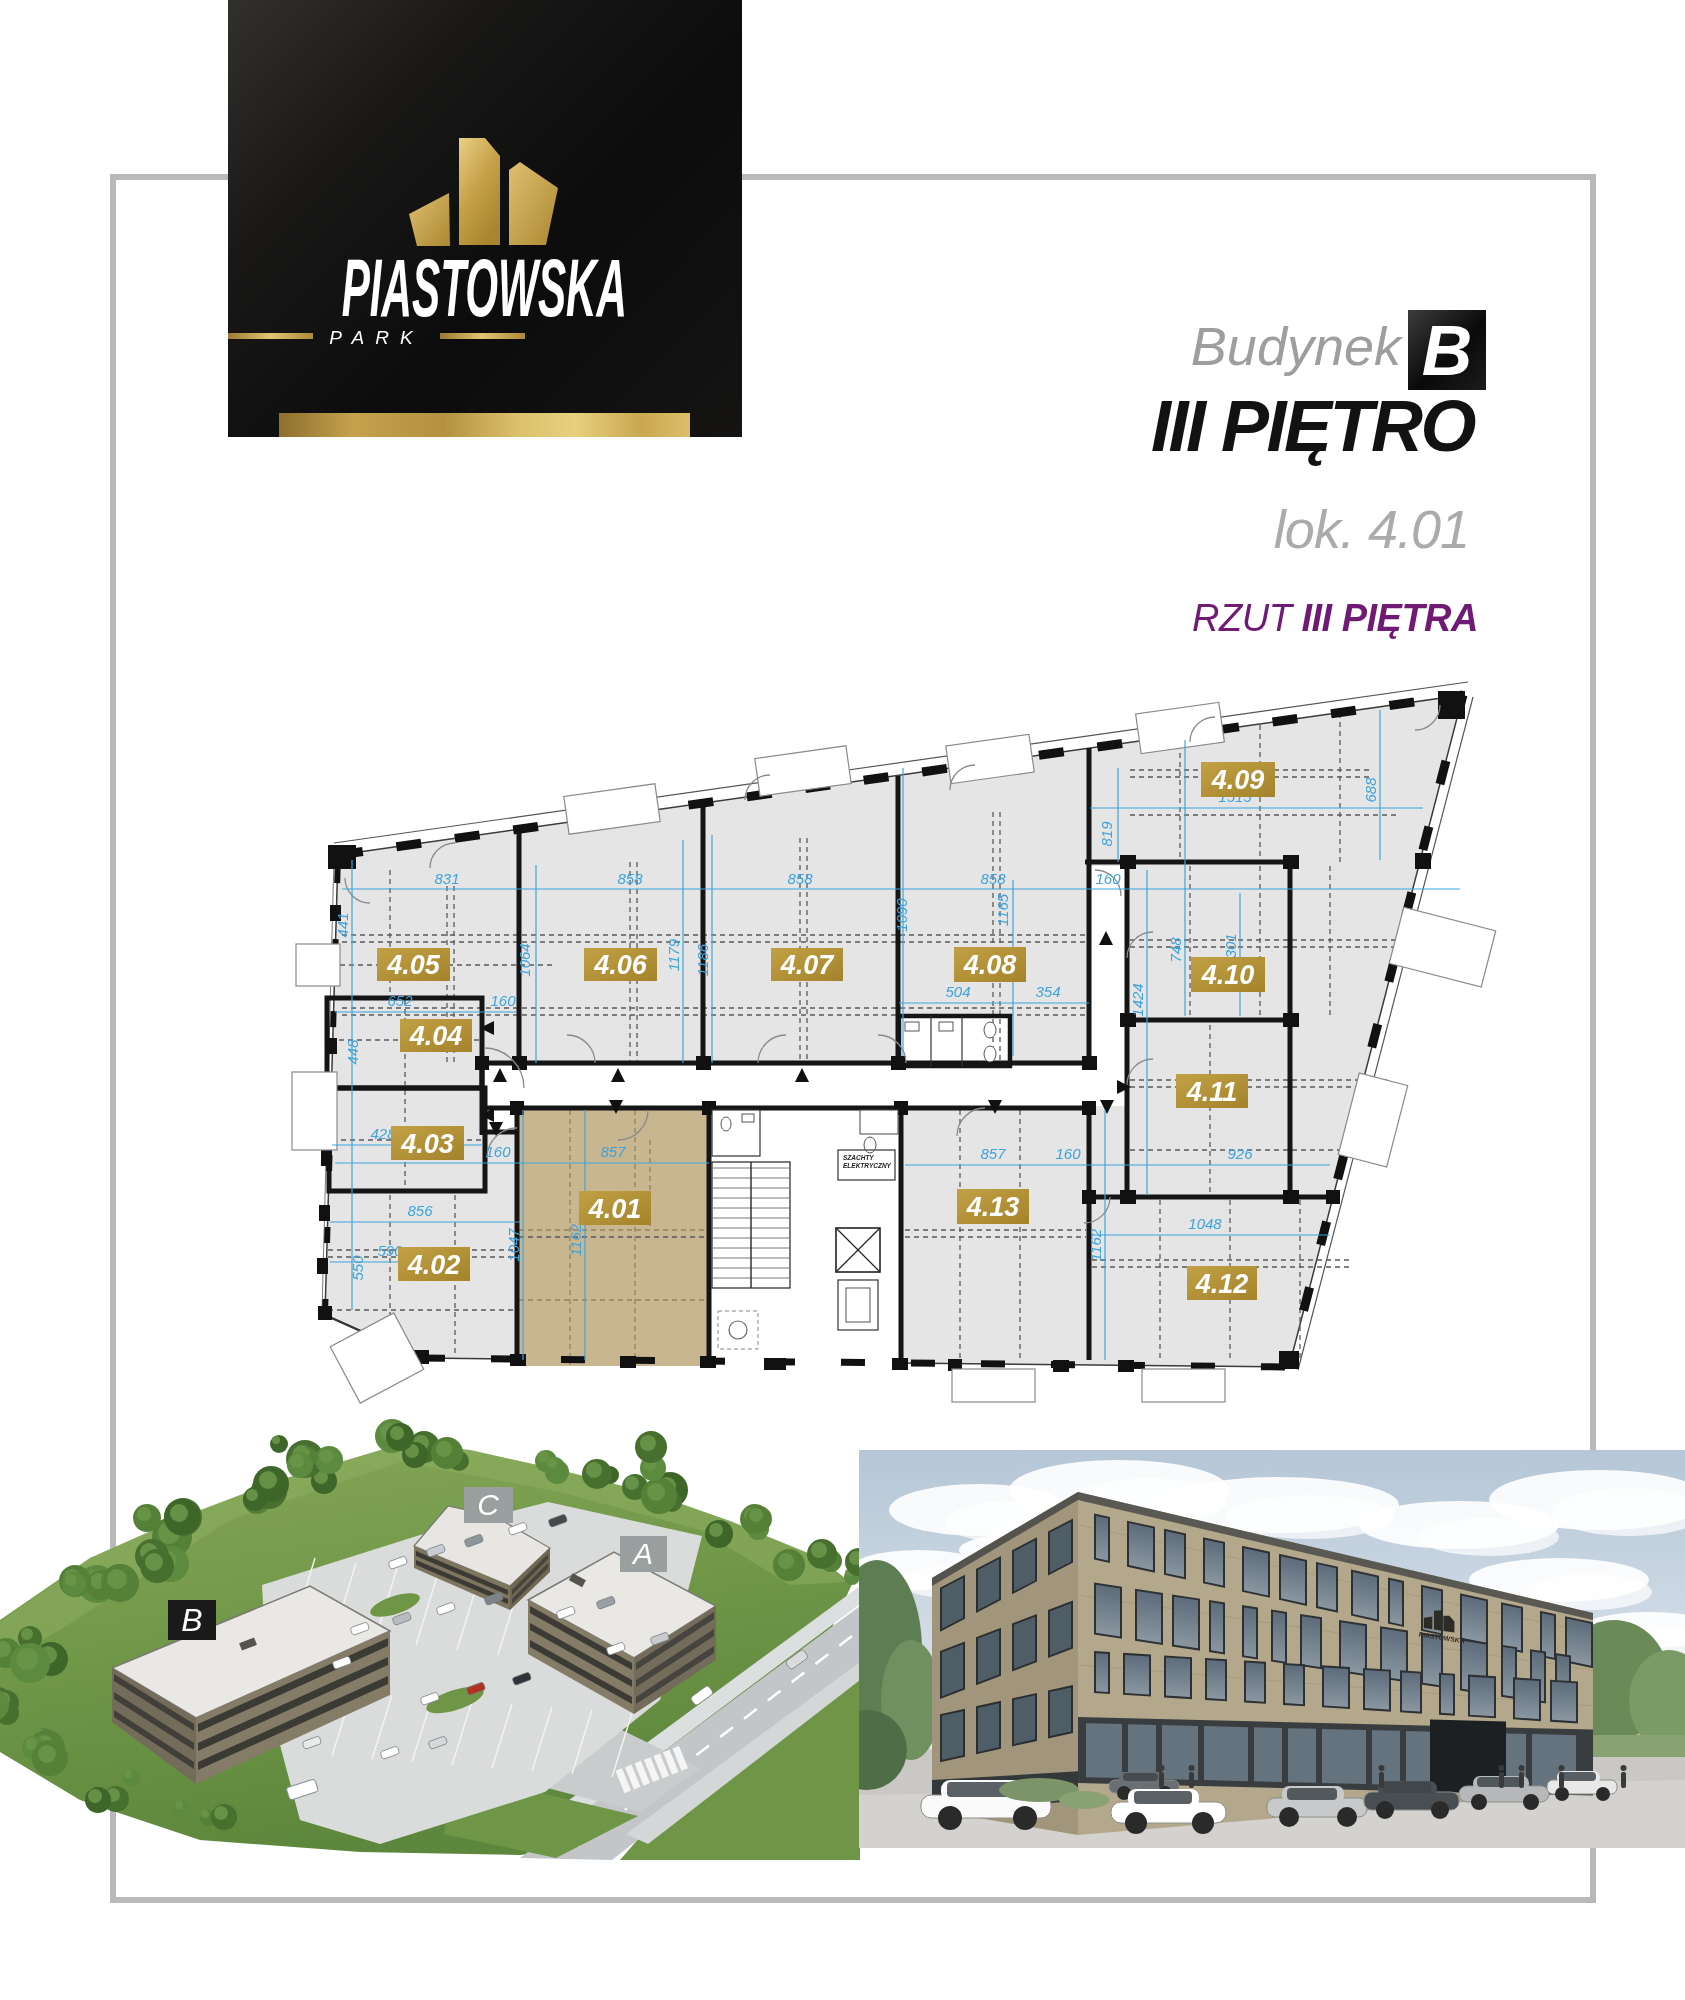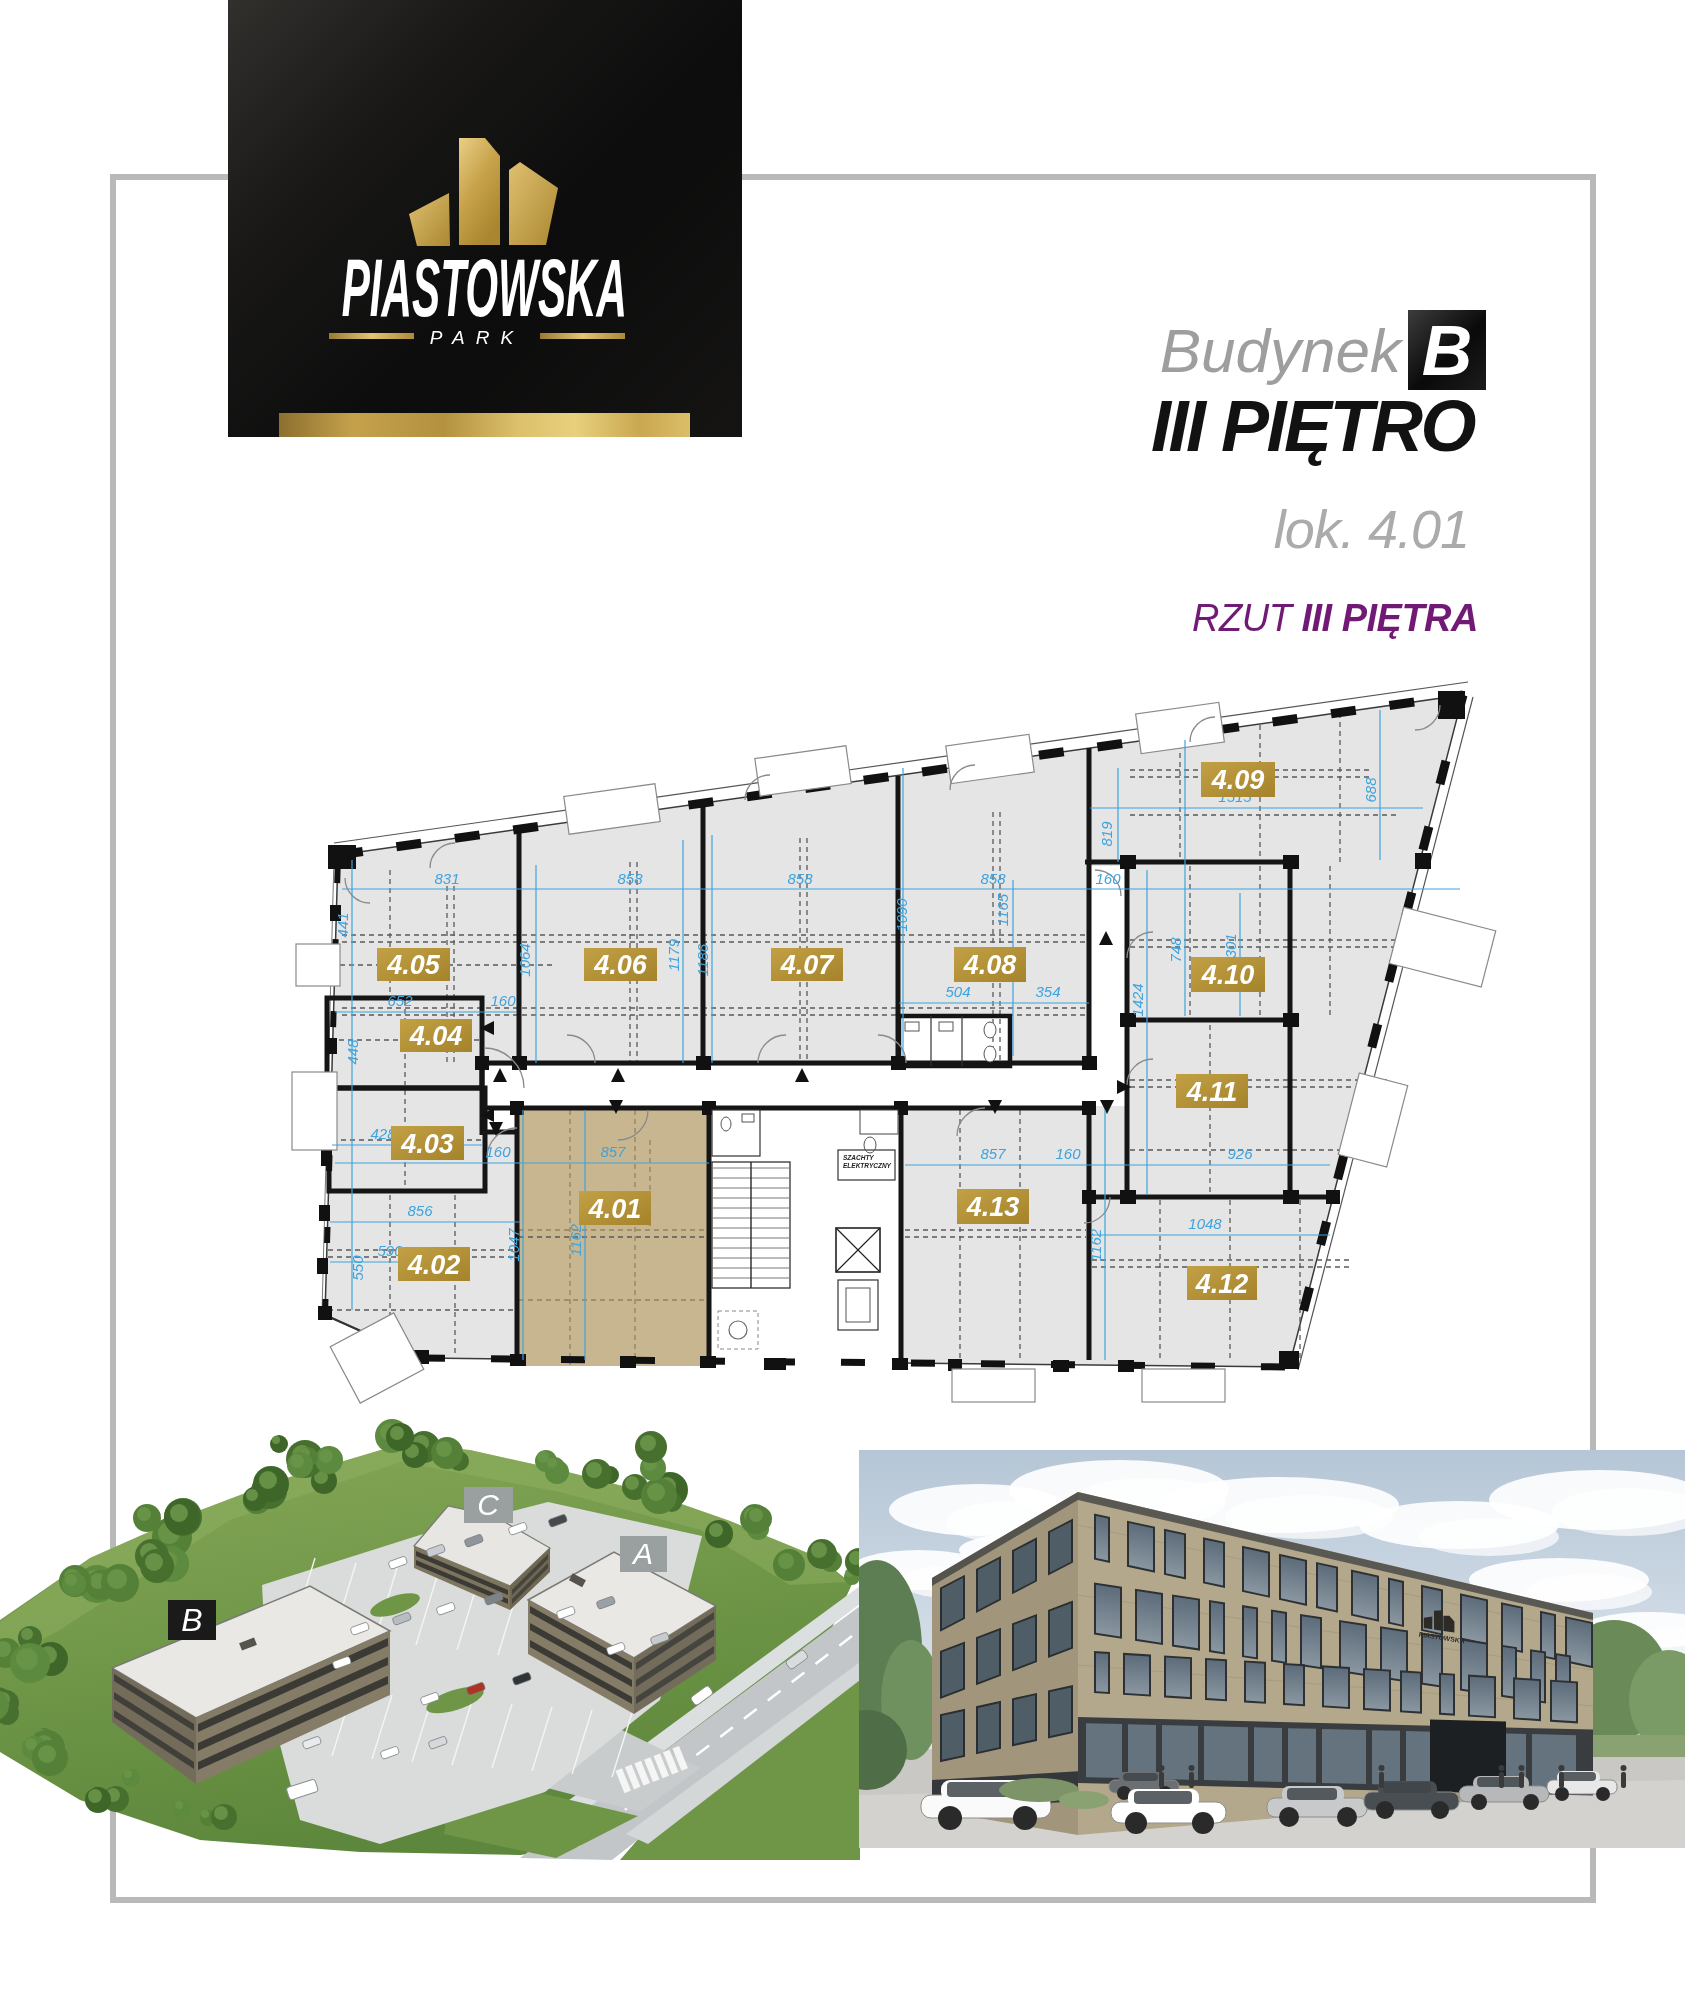--- a/index.html
+++ b/index.html
@@ -4,25 +4,25 @@
 <style>
   html,body{margin:0;padding:0;}
   body{width:1685px;height:2000px;background:#fff;font-family:"Liberation Sans",sans-serif;overflow:hidden;}
   #page{position:relative;width:1685px;height:2000px;background:#fff;overflow:hidden;font-style:italic;}
   .abs{position:absolute;}
   #frame{left:110px;top:174px;width:1486px;height:1729px;border:6px solid #b9b9b9;box-sizing:border-box;}
   #card{left:228px;top:0px;width:514px;height:437px;background:linear-gradient(135deg,#32302d 0%,#191817 28%,#0c0c0c 60%,#151413 100%);}
   #goldstripe{left:51px;top:413px;width:411px;height:24px;background:linear-gradient(90deg,#8d6f2f 0%,#c5a14c 18%,#b3913f 40%,#dcc06c 58%,#e8d07c 72%,#caa751 88%,#dcbe69 100%);position:absolute;}
   #logoicon{position:absolute;left:178px;top:133px;}
   #ptxt{position:absolute;left:-11px;top:241px;width:514px;text-align:center;color:#fff;font-weight:bold;font-size:82px;letter-spacing:0px;transform:scaleX(0.515);}
-  #parkrow{position:absolute;left:0;top:327px;width:476px;height:22px;text-align:center;padding-left:11px;}
+  #parkrow{position:absolute;left:0;top:327px;width:476px;height:22px;text-align:left;}
   #parktxt{color:#fff;font-size:19px;letter-spacing:11px;vertical-align:middle;}
   .goldline{display:inline-block;width:85px;height:6px;background:linear-gradient(90deg,#9a7a33,#e2c472,#ab8938);vertical-align:middle;margin-bottom:4px;}
   .hdr{position:absolute;text-align:right;white-space:nowrap;}
-  #budynek{right:284px;top:315px;font-size:62px;color:#9e9e9e;}
+  #budynek{right:284px;top:315px;font-size:54px;color:#9e9e9e;}
   #bbox{left:1408px;top:310px;width:78px;height:80px;background:linear-gradient(135deg,#3c3c3c,#0a0a0a 55%,#1c1c1c);color:#fff;text-align:center;font-size:70px;font-weight:bold;line-height:82px;}
   #pietro{right:211px;top:385px;font-size:72px;font-weight:bold;color:#121212;letter-spacing:-2.5px;}
   #lok{right:216px;top:498px;font-size:54px;color:#ababab;letter-spacing:-1px;}
   #rzut{right:207px;top:597px;font-size:38px;color:#701a75;letter-spacing:-0.5px;}
   #rzut b{font-weight:bold;}
 </style>
 </head>
 <body>
 <div id="page">
   <div class="abs" id="frame"></div>

